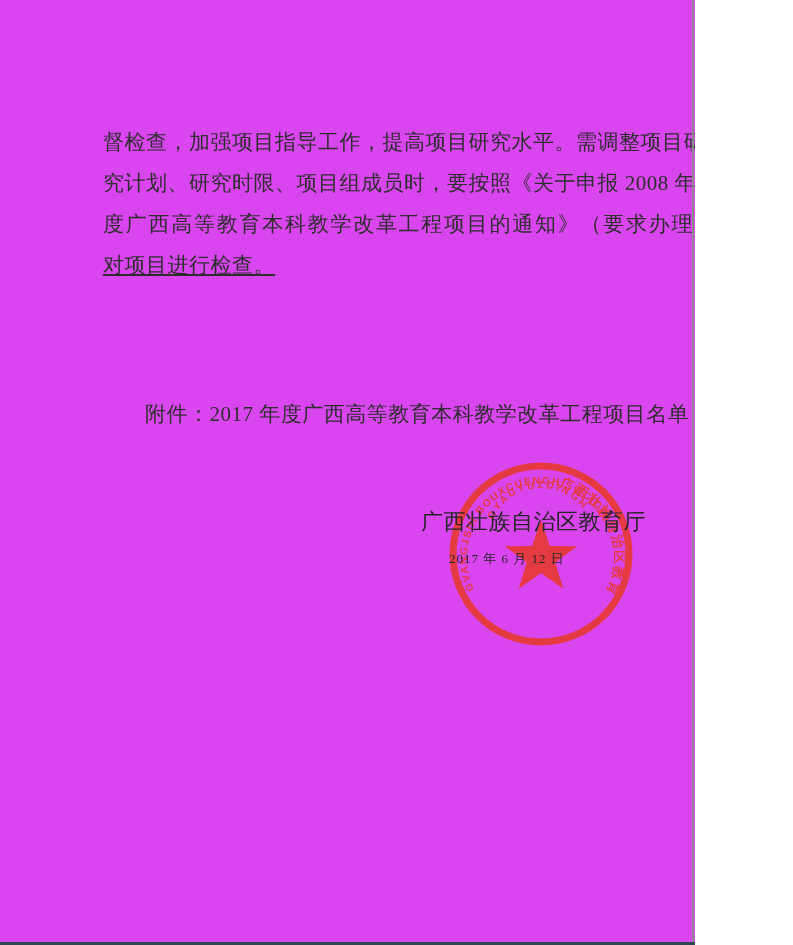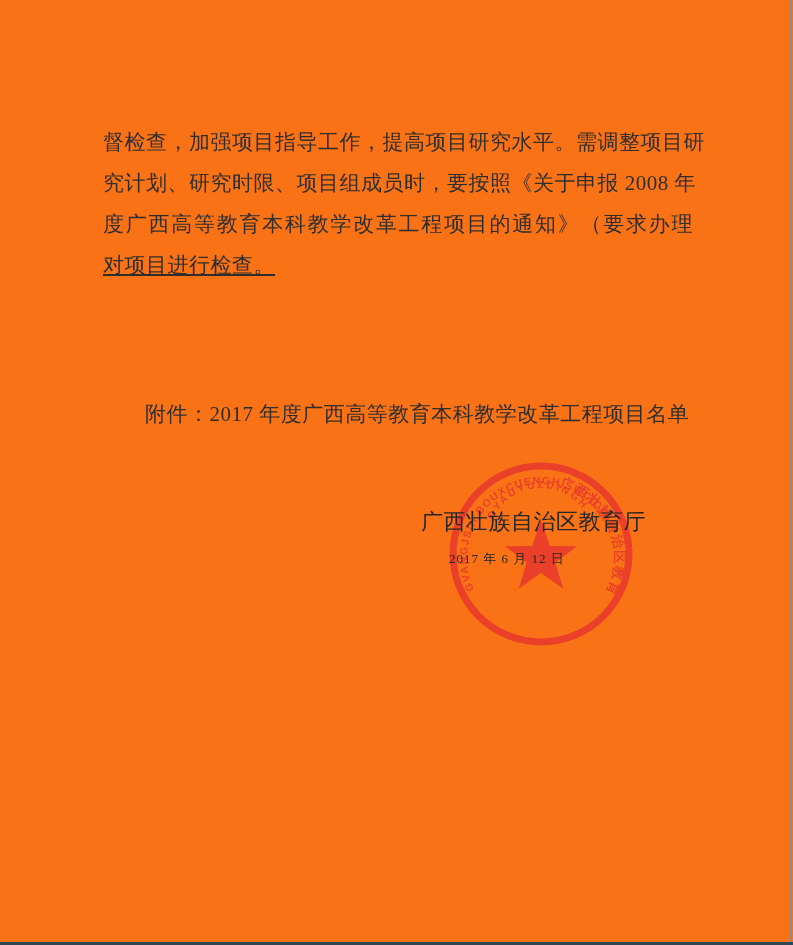--- a/index.html
+++ b/index.html
@@ -1,20 +1,20 @@
 <!DOCTYPE html>
 <html><head>
 <meta charset="utf-8">
 <style>
   html, body { margin: 0; padding: 0; background: #ffffff; }
   .page {
     position: relative;
-    width: 793px;
+    width: 695px;
     height: 945px;
-    background: #f97316;
+    background: #d946ef;
     overflow: hidden;
     font-family: "Liberation Serif", "DejaVu Serif", serif;
   }
   .edge-right {
     position: absolute;
     top: 0; right: 1px;
     width: 2px; height: 945px;
     background: #8b8b8b;
   }
   .edge-bottom {

